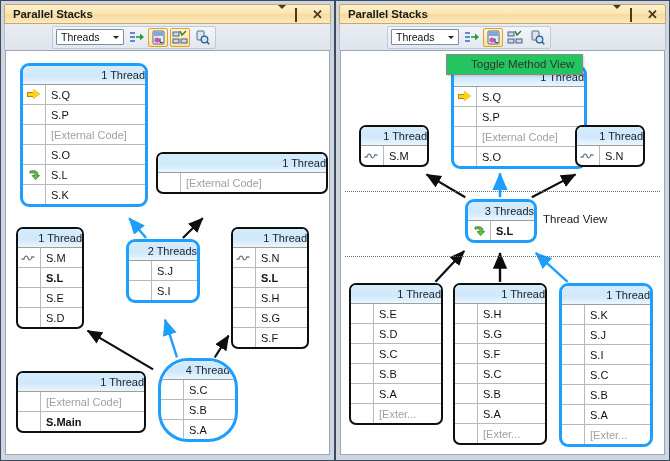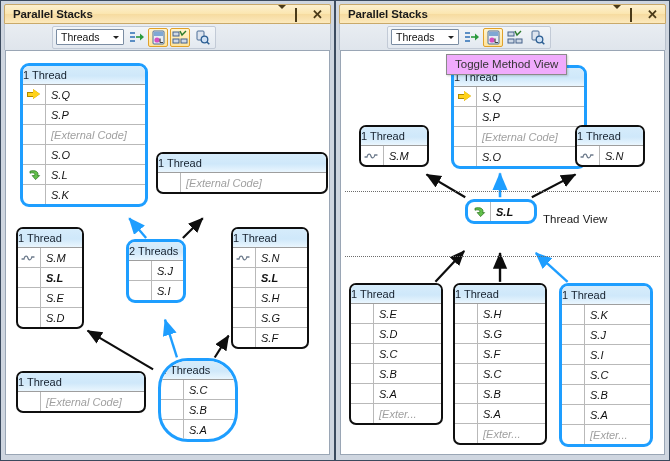--- a/index.html
+++ b/index.html
@@ -40,24 +40,24 @@
   .tbtn{width:20px;height:19px;display:flex;align-items:center;justify-content:center;border-radius:2px;box-sizing:border-box;}
   .tbtn.on{background:linear-gradient(to bottom,#fff4d0,#ffe49b);border:1px solid #e0a12a;}
 
   .canvas{position:absolute;left:4px;right:4px;top:49px;bottom:5px;background:#fff;
           border:1px solid #9aa6b5;overflow:hidden;}
 
   
   .box{position:absolute;box-sizing:border-box;background:#fff;
        border:2px solid #0f0f0f;border-radius:7px;overflow:hidden;}
   .box.sel{border:3px solid #1e9eff;border-radius:9px;}
-  .bhead{height:18px;line-height:18px;text-align:left;font-size:11px;color:#16212e;
+  .bhead{height:18px;line-height:18px;text-align:right;font-size:11px;color:#16212e;
          background:linear-gradient(to bottom,#d6ecfb 0%,#cfe8fa 55%,#eaf6fe 100%);
          border-bottom:1px solid #9e9e9e;}
-  .brow{display:flex;height:19px;align-items:stretch;border-bottom:1px solid #b9b9b9;font-style:italic;}
+  .brow{display:flex;height:19px;align-items:stretch;border-bottom:1px solid #b9b9b9;}
   .brow:last-child{border-bottom:none;}
   .bicon{width:22px;flex:0 0 22px;border-right:1px solid #b9b9b9;display:flex;align-items:center;justify-content:center;}
   .blabel{flex:1;display:flex;align-items:center;padding-left:5px;font-size:11px;color:#111;white-space:nowrap;}
   .blabel.ext{color:#a0a0a0;}
   .blabel.bold{font-weight:bold;}
 
   
   .ic-yellow-arrow{width:14px;height:11px;position:relative;}
   .ic-yellow-arrow:before{content:"";position:absolute;left:0;top:3px;width:7px;height:5px;background:#ffd21a;border:1px solid #b08a00;box-sizing:border-box;}
   .ic-yellow-arrow:after{content:"";position:absolute;left:6px;top:0;width:0;height:0;
@@ -67,22 +67,22 @@
   .ic-wave{width:16px;height:10px;}
 
   
   svg.edges{position:absolute;left:0;top:0;width:100%;height:100%;pointer-events:none;}
 
   
   .dotline{position:absolute;height:0;border-top:1.5px dotted #6c6c6c;}
   .mvlabel{position:absolute;font-size:11.5px;color:#1a1a1a;white-space:nowrap;}
 
   
-  .tooltip{position:absolute;background:#f0abfc;border:1px solid #8a8a8a;
-           font-size:11.5px;color:#333;padding:3px 8px 4px 8px;white-space:nowrap;
+  .tooltip{position:absolute;background:#22c55e;border:1px solid #8a8a8a;
+           font-size:11.5px;color:#333;padding:3px 8px 4px 24px;white-space:nowrap;
            box-shadow:1px 1px 2px rgba(0,0,0,.18);z-index:40;}
 </style>
 </head>
 <body>
 
 <div class="app">
 
   <div class="panel left">
     <div class="titlebar">
       <span class="title-text">Parallel Stacks</span>
@@ -210,21 +210,21 @@
             </div>
             <div class="brow">
               <div class="bicon"></div>
               <div class="blabel">S.E</div>
             </div>
             <div class="brow">
               <div class="bicon"></div>
               <div class="blabel">S.D</div>
             </div>
           </div>
-          <div class="box sel" style="left: 120px; top: 188px; width: 60px;">
+          <div class="box sel" style="left: 120px; top: 188px; width: 74px;">
             <div class="bhead">2 Threads</div>
             <div class="brow">
               <div class="bicon"></div>
               <div class="blabel">S.J</div>
             </div>
             <div class="brow">
               <div class="bicon"></div>
               <div class="blabel">S.I</div>
             </div>
           </div>
@@ -253,20 +253,24 @@
             <div class="brow">
               <div class="bicon"></div>
               <div class="blabel">S.F</div>
             </div>
           </div>
           <div class="box" style="left: 10px; top: 320px; width: 130px;">
             <div class="bhead">1 Thread</div>
             <div class="brow">
               <div class="bicon"></div>
               <div class="blabel ext">[External Code]</div>
+            </div>
+            <div class="brow">
+              <div class="bicon"></div>
+              <div class="blabel bold">S.Main</div>
             </div>
           </div>
           <div class="box sel" style="left: 152px; top: 307px; width: 80px; border-radius: 30px;">
             <div class="bhead">4 Threads</div>
             <div class="brow">
               <div class="bicon"></div>
               <div class="blabel">S.C</div>
             </div>
             <div class="brow">
               <div class="bicon"></div>
@@ -394,20 +398,21 @@
             <div class="brow">
               <div class="bicon">
                 <span class="ic-wave"><svg width="16" height="10" viewBox="0 0 16 10">
                     <path d="M1 6 L3 6 C3.6 2.4 6.2 2.4 6.9 5 C7.6 7.6 10.2 7.6 10.8 4 L13 4" stroke="#6d7b8c" stroke-width="1.3" fill="none" stroke-linecap="round"></path>
                   </svg></span>
               </div>
               <div class="blabel">S.N</div>
             </div>
           </div>
           <div class="box sel" style="left: 124px; top: 148px; width: 72px;">
+            <div class="bhead">3 Threads</div>
             <div class="brow">
               <div class="bicon">
                 <span class="ic-green-recur"><svg width="14" height="12" viewBox="0 0 14 12">
                     <path d="M3 2.2 C8.4 0.6 12.2 3 10.6 6.6 L12.6 6.6 L8.6 10.6 L5.2 6.6 L7.4 6.6 C8.8 4.4 6.6 3.1 3 4.2 Z" fill="#62c04a" stroke="#2f7a23" stroke-width=".8" stroke-linejoin="round"></path>
                   </svg></span>
               </div>
               <div class="blabel bold">S.L</div>
             </div>
           </div>
           <div class="box" style="left: 8px; top: 232px; width: 94px;">

